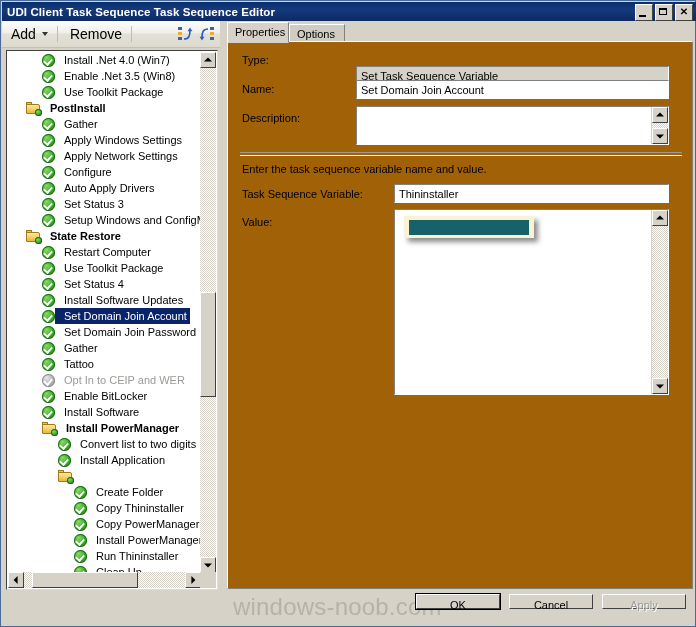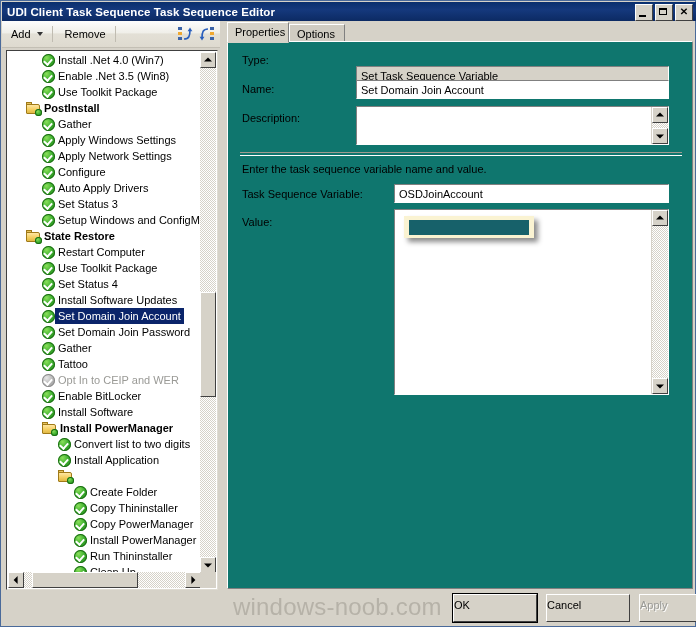--- a/index.html
+++ b/index.html
@@ -44,21 +44,21 @@
 
   
   .toolbar{
     position:absolute;left:1px;top:20px;width:218px;height:26px;
     background:linear-gradient(to bottom,#fdfdfd 0%,#f0efe9 45%,#e3e0d6 50%,#dedacf 100%);
     display:flex;align-items:center;
     border-bottom:1px solid #c3bfb4;
   }
   .tb-item{
     display:flex;align-items:center;height:20px;padding:0 6px;margin-left:3px;
-    font-size:11px;color:#000;cursor:default;white-space:nowrap;
+    font-size:14px;color:#000;cursor:default;white-space:nowrap;
   }
   .tb-caret{
     width:0;height:0;border-left:3.5px solid transparent;border-right:3.5px solid transparent;
     border-top:4px solid #333;margin-left:6px;
   }
   .tb-sep{width:1px;height:16px;background:#c0bcb1;margin:0 3px;}
   .tb-icons{margin-left:auto;display:flex;gap:4px;padding-right:4px;}
   .tb-ico{width:18px;height:18px;position:relative;cursor:default;}
 
   
@@ -75,21 +75,21 @@
   }
   .tree-clip{
     position:absolute;left:1px;top:1px;width:193px;height:521px;
     overflow:hidden;background:#fff;
   }
   .tree-list{position:absolute;left:0;top:0;width:400px;}
   .row{
     height:16px;line-height:16px;display:flex;align-items:center;
     white-space:nowrap;font-size:11px;color:#000;cursor:default;
   }
-  .row .lbl{padding-left:3px;padding-right:3px;}
+  .row .lbl{padding-left:9px;padding-right:3px;}
   .row.sel .lbl{background:#0a246a;color:#ffffff;}
   .row.folder .lbl{font-weight:bold;}
   .row.disabled .lbl{color:#9a9a96;}
 
   
   .ic{width:13px;height:13px;position:relative;flex:0 0 13px;}
   .ic.check{
     border-radius:50%;
     background:radial-gradient(circle at 35% 30%,#8ae05a 0%,#3fb030 45%,#1d7d15 100%);
     box-shadow:inset 0 0 0 1px #1a6b12;
@@ -149,21 +149,21 @@
   .tab{
     position:absolute;top:0;height:20px;line-height:19px;
     background:#d6d2c8;border:1px solid;
     border-color:#ffffff #808080 #d6d2c8 #ffffff;
     box-sizing:border-box;padding:0 7px;font-size:11px;color:#000;cursor:default;
   }
   .tab.active{top:0;height:21px;z-index:3;font-weight:normal;background:#d6d2c8;border-bottom-color:#d6d2c8;}
   .tab.inactive{top:2px;height:18px;background:#d0ccc2;}
   .tabpage{
     position:absolute;left:226px;top:40px;width:466px;height:548px;
-    background:#0f766e;
+    background:#a16207;
     border:1px solid;border-color:#ffffff #808080 #808080 #ffffff;
     box-sizing:border-box;
   }
 
   .field-label{position:absolute;font-size:11px;color:#000;}
   .ro-field{
     position:absolute;background:#d6d2c8;height:19px;line-height:18px;
     border:1px solid;border-color:#808080 #ffffff #ffffff #808080;
     box-sizing:border-box;padding-left:4px;font-size:11px;color:#000;overflow:hidden;white-space:nowrap;
   }
@@ -187,25 +187,24 @@
   .redact-wrap{position:absolute;left:9px;top:6px;width:130px;height:22px;
     background:#faf3d2;box-shadow:4px 4px 5px rgba(0,0,0,0.45);}
   .redact-bar{position:absolute;left:5px;top:4px;width:120px;height:15px;background:#17616a;}
 
   
   .watermark{
     position:absolute;left:232px;top:592px;font-size:24px;color:#b6b2a8;
     letter-spacing:0.2px;white-space:nowrap;
   }
   .btn{
-    position:absolute;height:28px;line-height:21px;text-align:left;
+    position:absolute;height:15px;line-height:21px;text-align:center;
     background:#d6d2c8;font-size:11px;color:#000;cursor:default;
     border:1px solid;border-color:#ffffff #404040 #404040 #ffffff;
     box-sizing:border-box;
-    margin-left:37px;
   }
   .btn.default{box-shadow:0 0 0 1px #000;}
   .btn.disabled{color:#9a9a96;text-shadow:1px 1px 0 #ffffff;}
 </style>
 </head>
 <body>
 
 <div class="window">
 
   <div class="titlebar">
@@ -441,21 +440,21 @@
         <div class="sb-btn arr-up" style="left:0;top:0;"></div>
         <div class="sb-btn arr-dn" style="left:0;bottom:0;"></div>
       </div>
     </div>
 
     <div class="hr" style="left:12px;top:110px;width:442px;"></div>
 
     <div class="field-label" style="left:14px;top:121px;">Enter the task sequence variable name and value.</div>
 
     <div class="field-label" style="left:14px;top:146px;">Task Sequence Variable:</div>
-    <div class="tb-field" style="left:166px;top:142px;width:275px;">OSDJoinAccount</div>
+    <div class="tb-field" style="left:166px;top:142px;width:275px;">Thininstaller</div>
 
     <div class="field-label" style="left:14px;top:174px;">Value:</div>
     <div class="ta-field" style="left:166px;top:167px;width:275px;height:186px;">
       <div class="redact-wrap">
         <div class="redact-bar"></div>
       </div>
       <div class="ta-sb">
         <div class="sb-btn arr-up" style="left:0;top:0;"></div>
         <div class="sb-btn arr-dn" style="left:0;bottom:0;"></div>
       </div>

